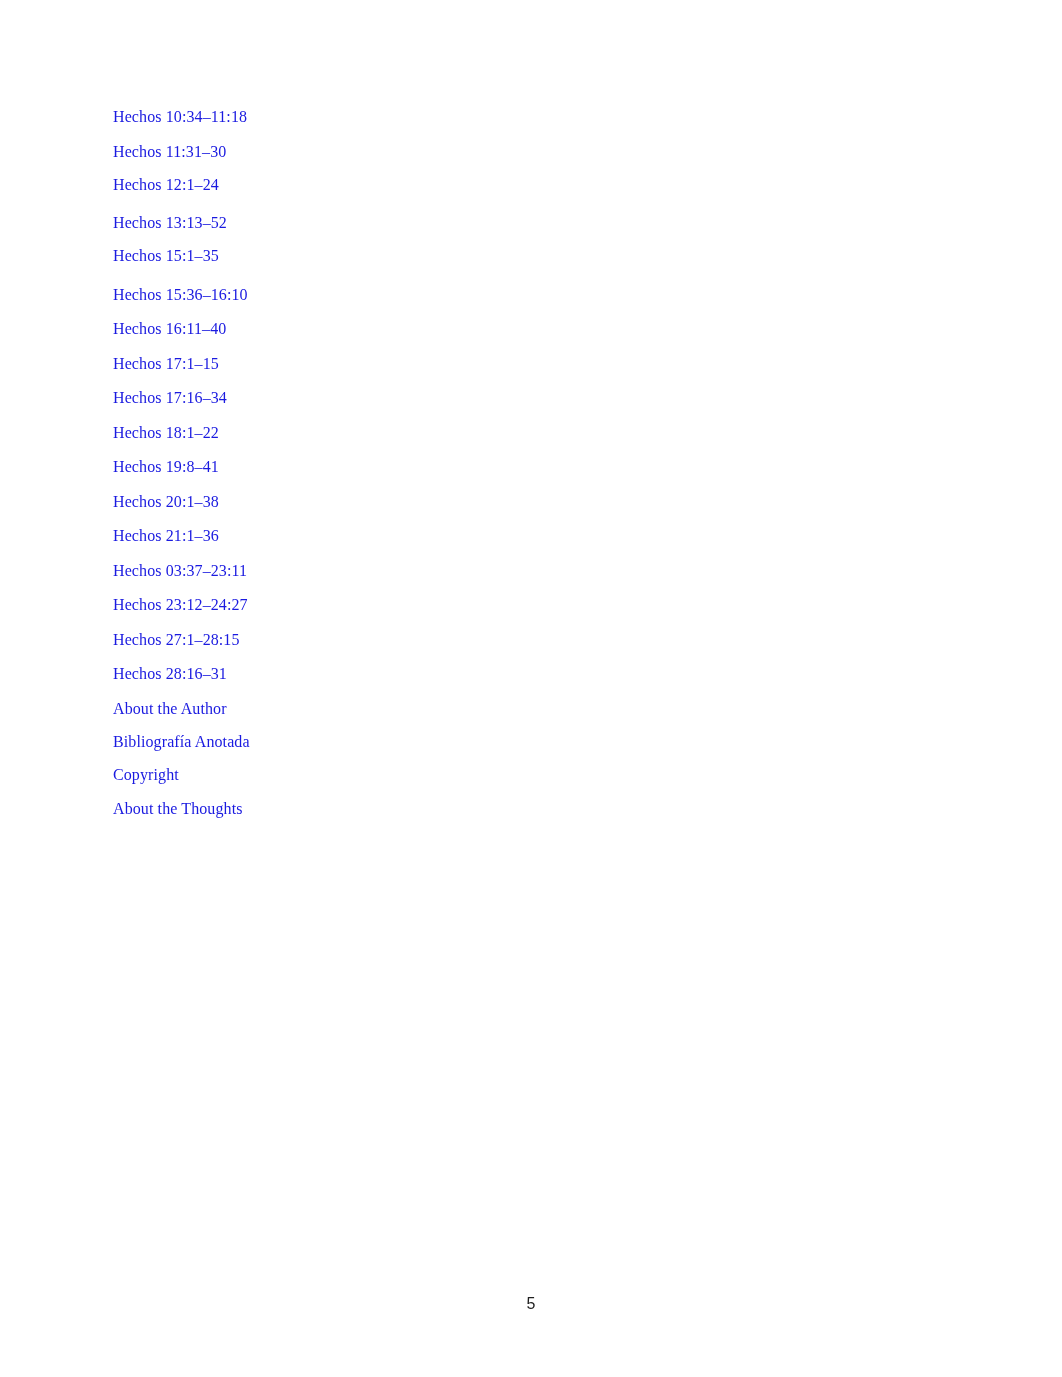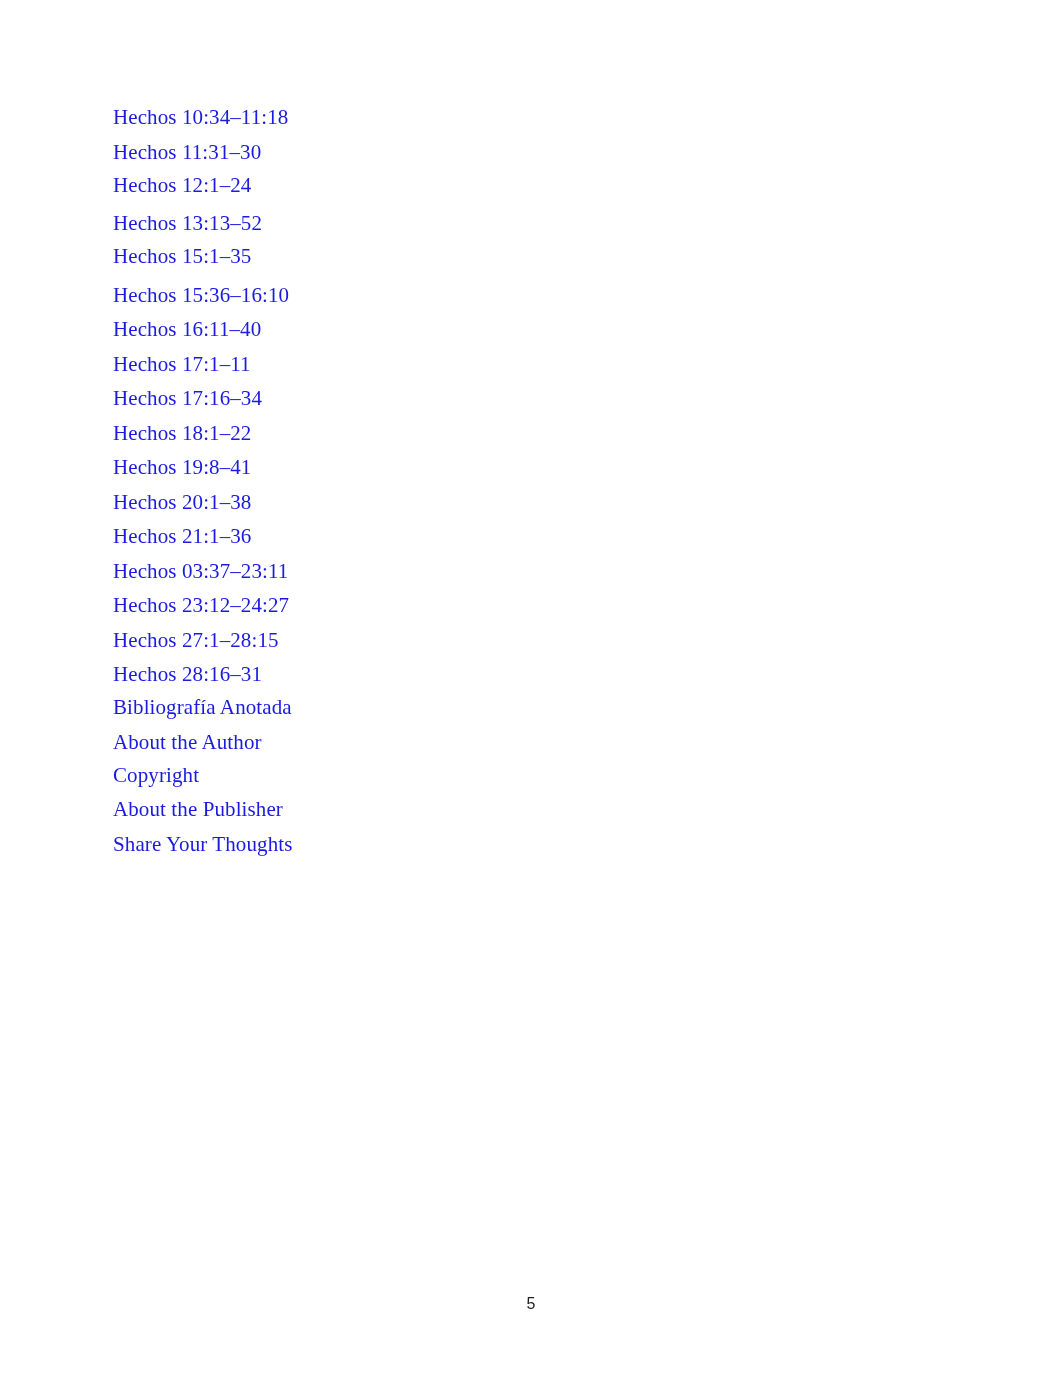--- a/index.html
+++ b/index.html
@@ -20,21 +20,21 @@
   .toc {
     position: absolute;
     left: 113px;
     top: 100px;
     width: 700px;
   }
   .toc-entry {
     display: block;
     color: #1a1ae0;
     font-family: "Liberation Serif", "DejaVu Serif", serif;
-    font-size: 21px;
+    font-size: 16px;
     line-height: 34.5px;
     text-decoration: none;
     white-space: nowrap;
     letter-spacing: 0.1px;
   }
   
   .toc-entry.gap-before {
     margin-top: 4px;
   }
   .toc-entry.gap-tight {
@@ -58,32 +58,31 @@
 <div class="page">
 
   <nav class="toc">
       <a class="toc-entry" href="#">Hechos 10:34–11:18</a>
       <a class="toc-entry" href="#">Hechos 11:31–30</a>
       <a class="toc-entry gap-tight" href="#">Hechos 12:1–24</a>
       <a class="toc-entry gap-before" href="#">Hechos 13:13–52</a>
       <a class="toc-entry gap-tight" href="#">Hechos 15:1–35</a>
       <a class="toc-entry gap-before" href="#">Hechos 15:36–16:10</a>
       <a class="toc-entry" href="#">Hechos 16:11–40</a>
-      <a class="toc-entry" href="#">Hechos 17:1–11</a>
+      <a class="toc-entry" href="#">Hechos 17:1–15</a>
       <a class="toc-entry" href="#">Hechos 17:16–34</a>
       <a class="toc-entry" href="#">Hechos 18:1–22</a>
       <a class="toc-entry" href="#">Hechos 19:8–41</a>
       <a class="toc-entry" href="#">Hechos 20:1–38</a>
       <a class="toc-entry" href="#">Hechos 21:1–36</a>
       <a class="toc-entry" href="#">Hechos 03:37–23:11</a>
       <a class="toc-entry" href="#">Hechos 23:12–24:27</a>
       <a class="toc-entry" href="#">Hechos 27:1–28:15</a>
       <a class="toc-entry" href="#">Hechos 28:16–31</a>
+      <a class="toc-entry" href="#">About the Author</a>
       <a class="toc-entry gap-tight" href="#">Bibliografía Anotada</a>
-      <a class="toc-entry" href="#">About the Author</a>
       <a class="toc-entry gap-tight" href="#">Copyright</a>
-      <a class="toc-entry" href="#">About the Publisher</a>
-      <a class="toc-entry" href="#">Share Your Thoughts</a>
+      <a class="toc-entry" href="#">About the Thoughts</a>
     </nav>
 
   <div class="page-number">5</div>
 
 </div>
 
 </body></html>

